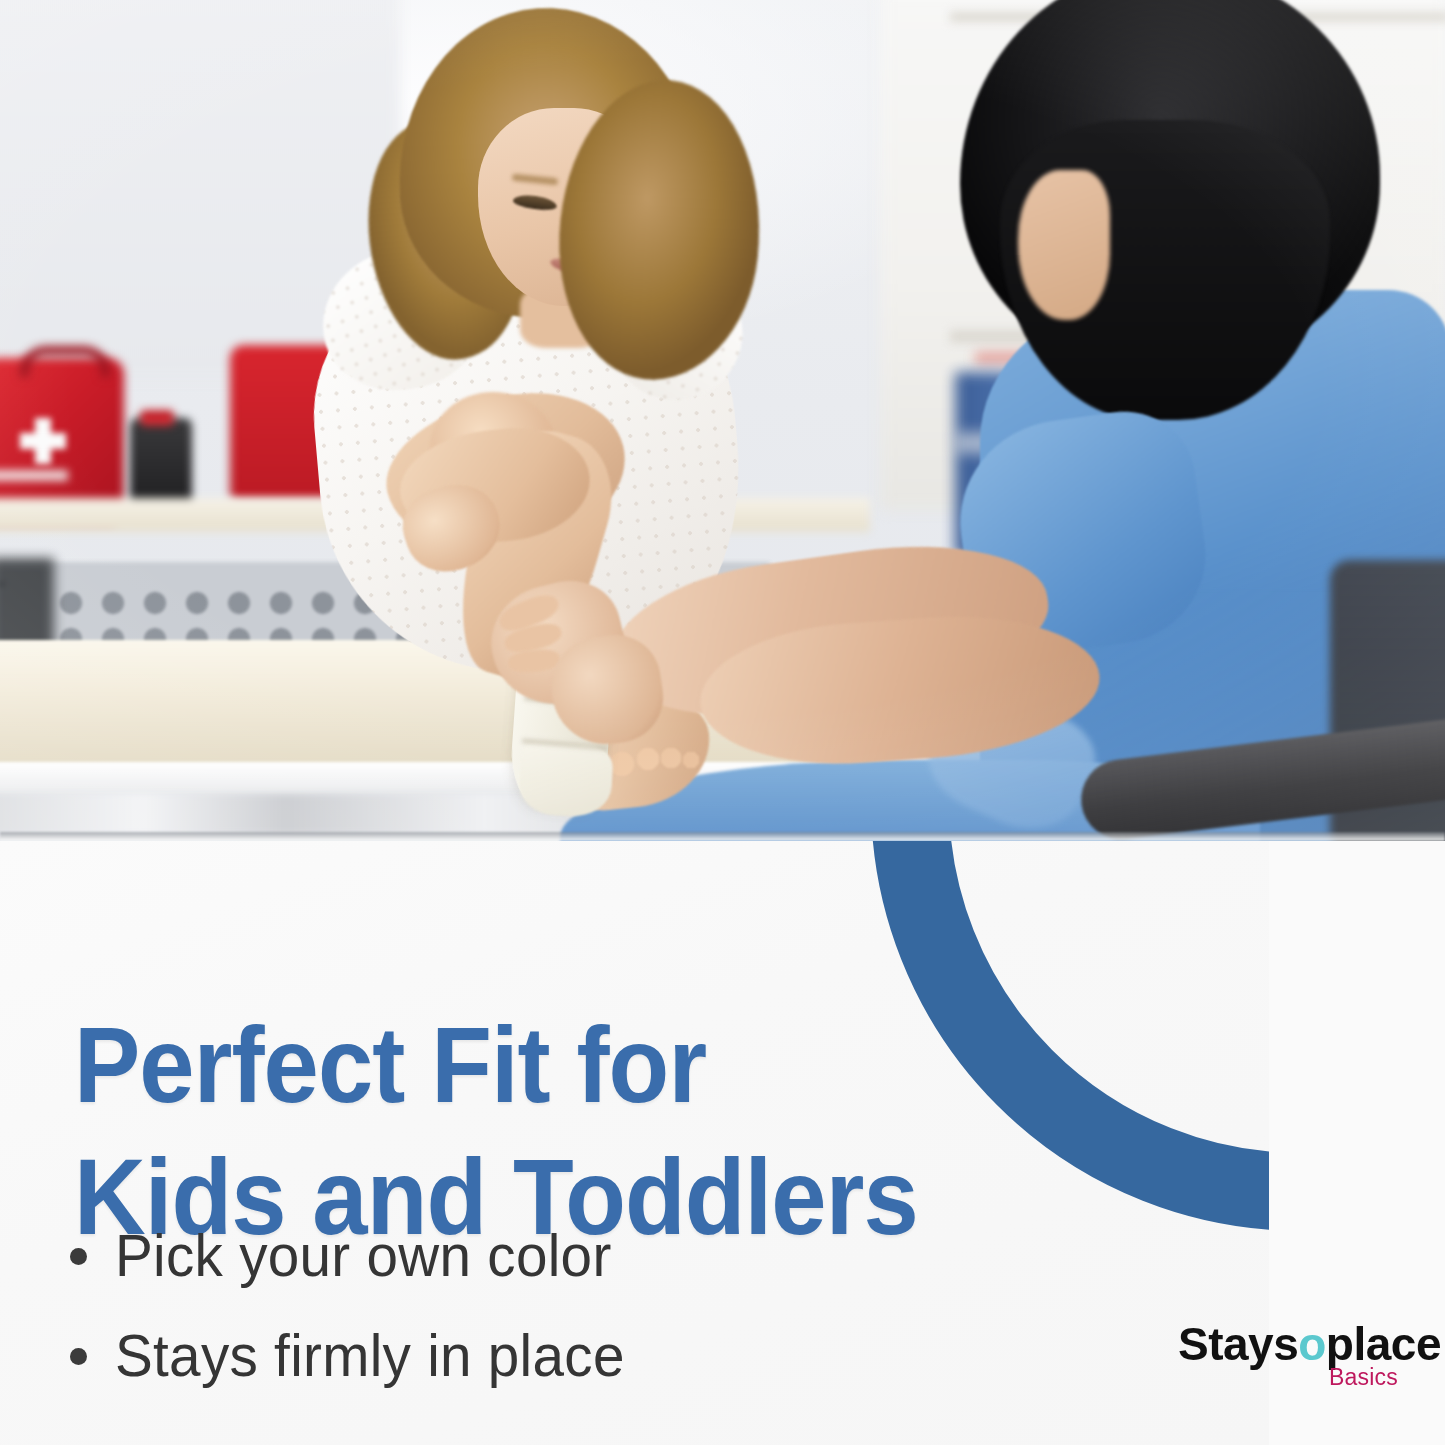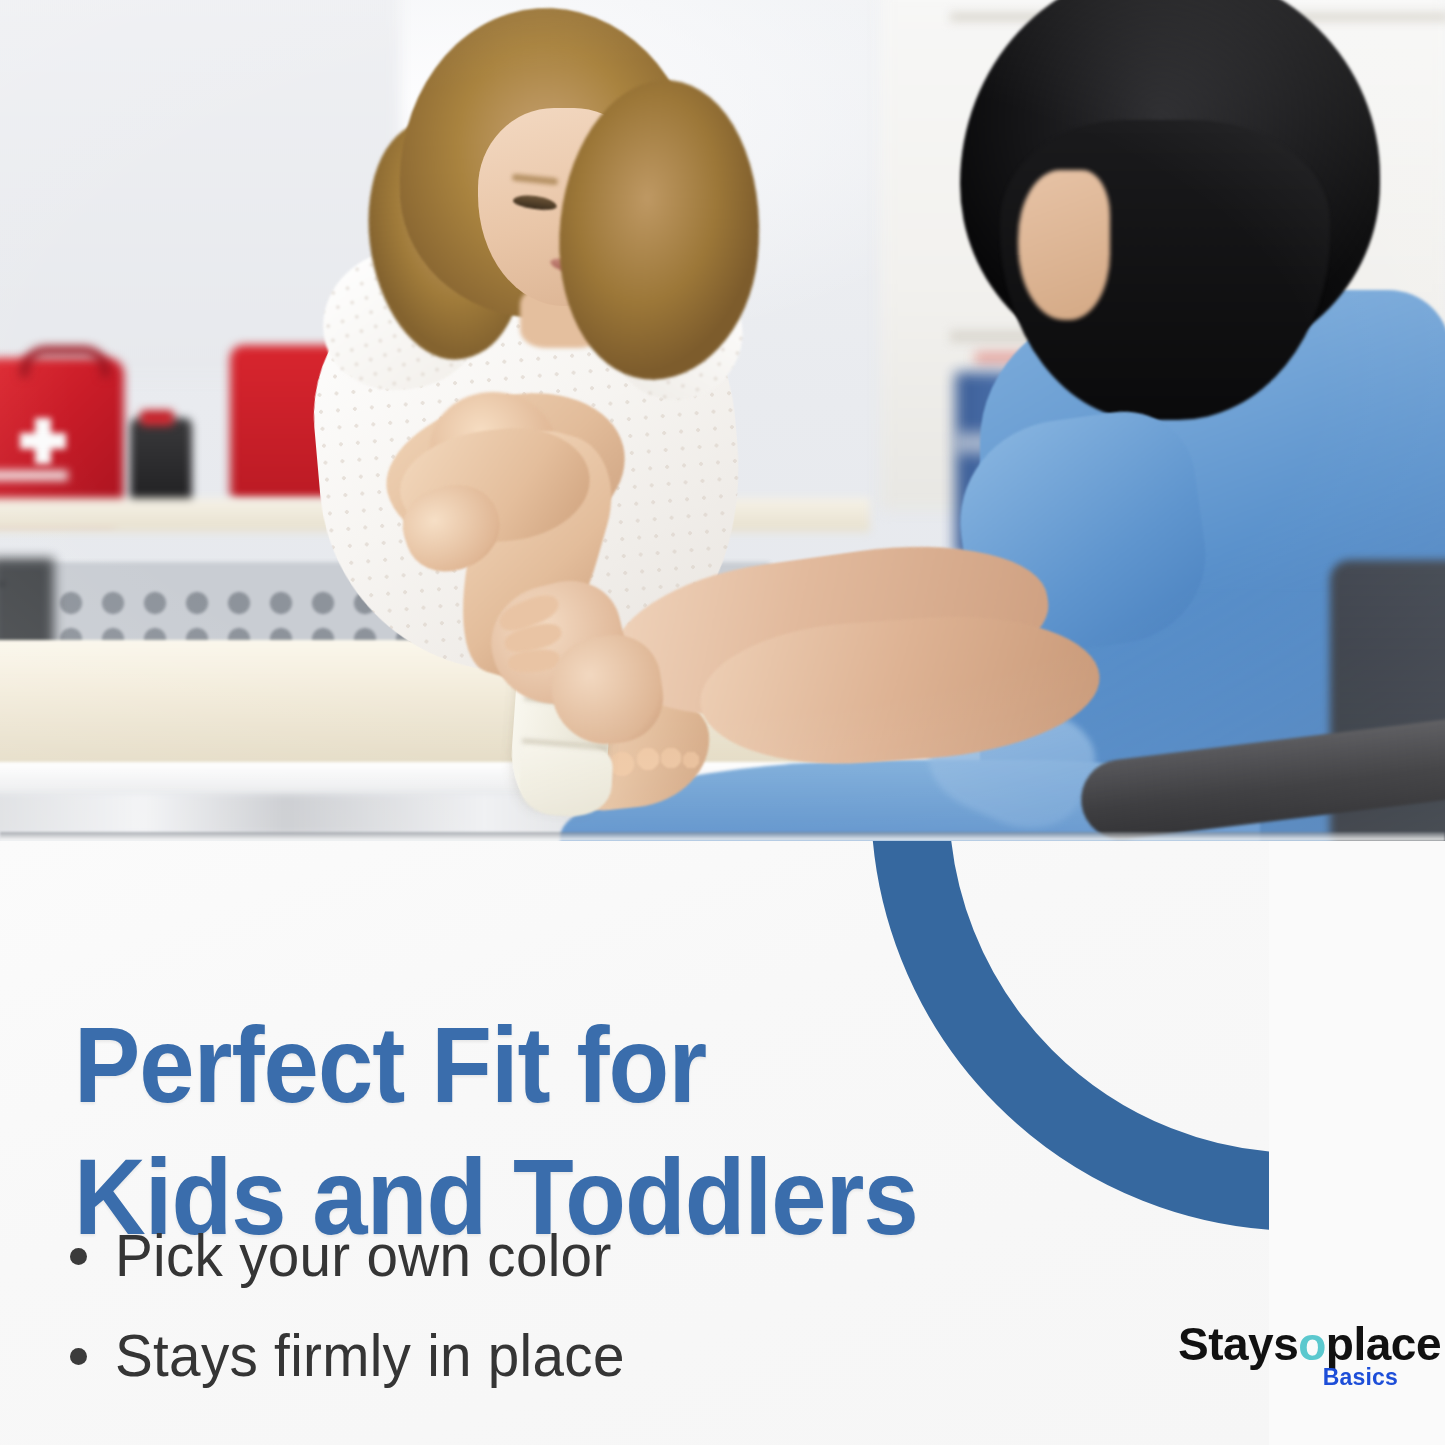--- a/index.html
+++ b/index.html
@@ -459,24 +459,24 @@
     letter-spacing:-.5px;
     color:#111111;
     white-space:nowrap;
   }
   .logo-o{
     color:#5BC8CE;
   }
   .logo-sub{
     position:absolute;right:2px;top:47px;
     font-family:"Liberation Sans",sans-serif;
-    font-weight:bold;
+    font-weight:normal;
     font-size:23px;
     letter-spacing:.2px;
-    color:#1d4ed8;
+    color:#be185d;
   }
 </style>
 </head>
 <body>
 
 <div class="canvas">
 
   <div class="photo">
     <div class="ph-wall"></div>
     <div class="ph-leftwall"></div>

